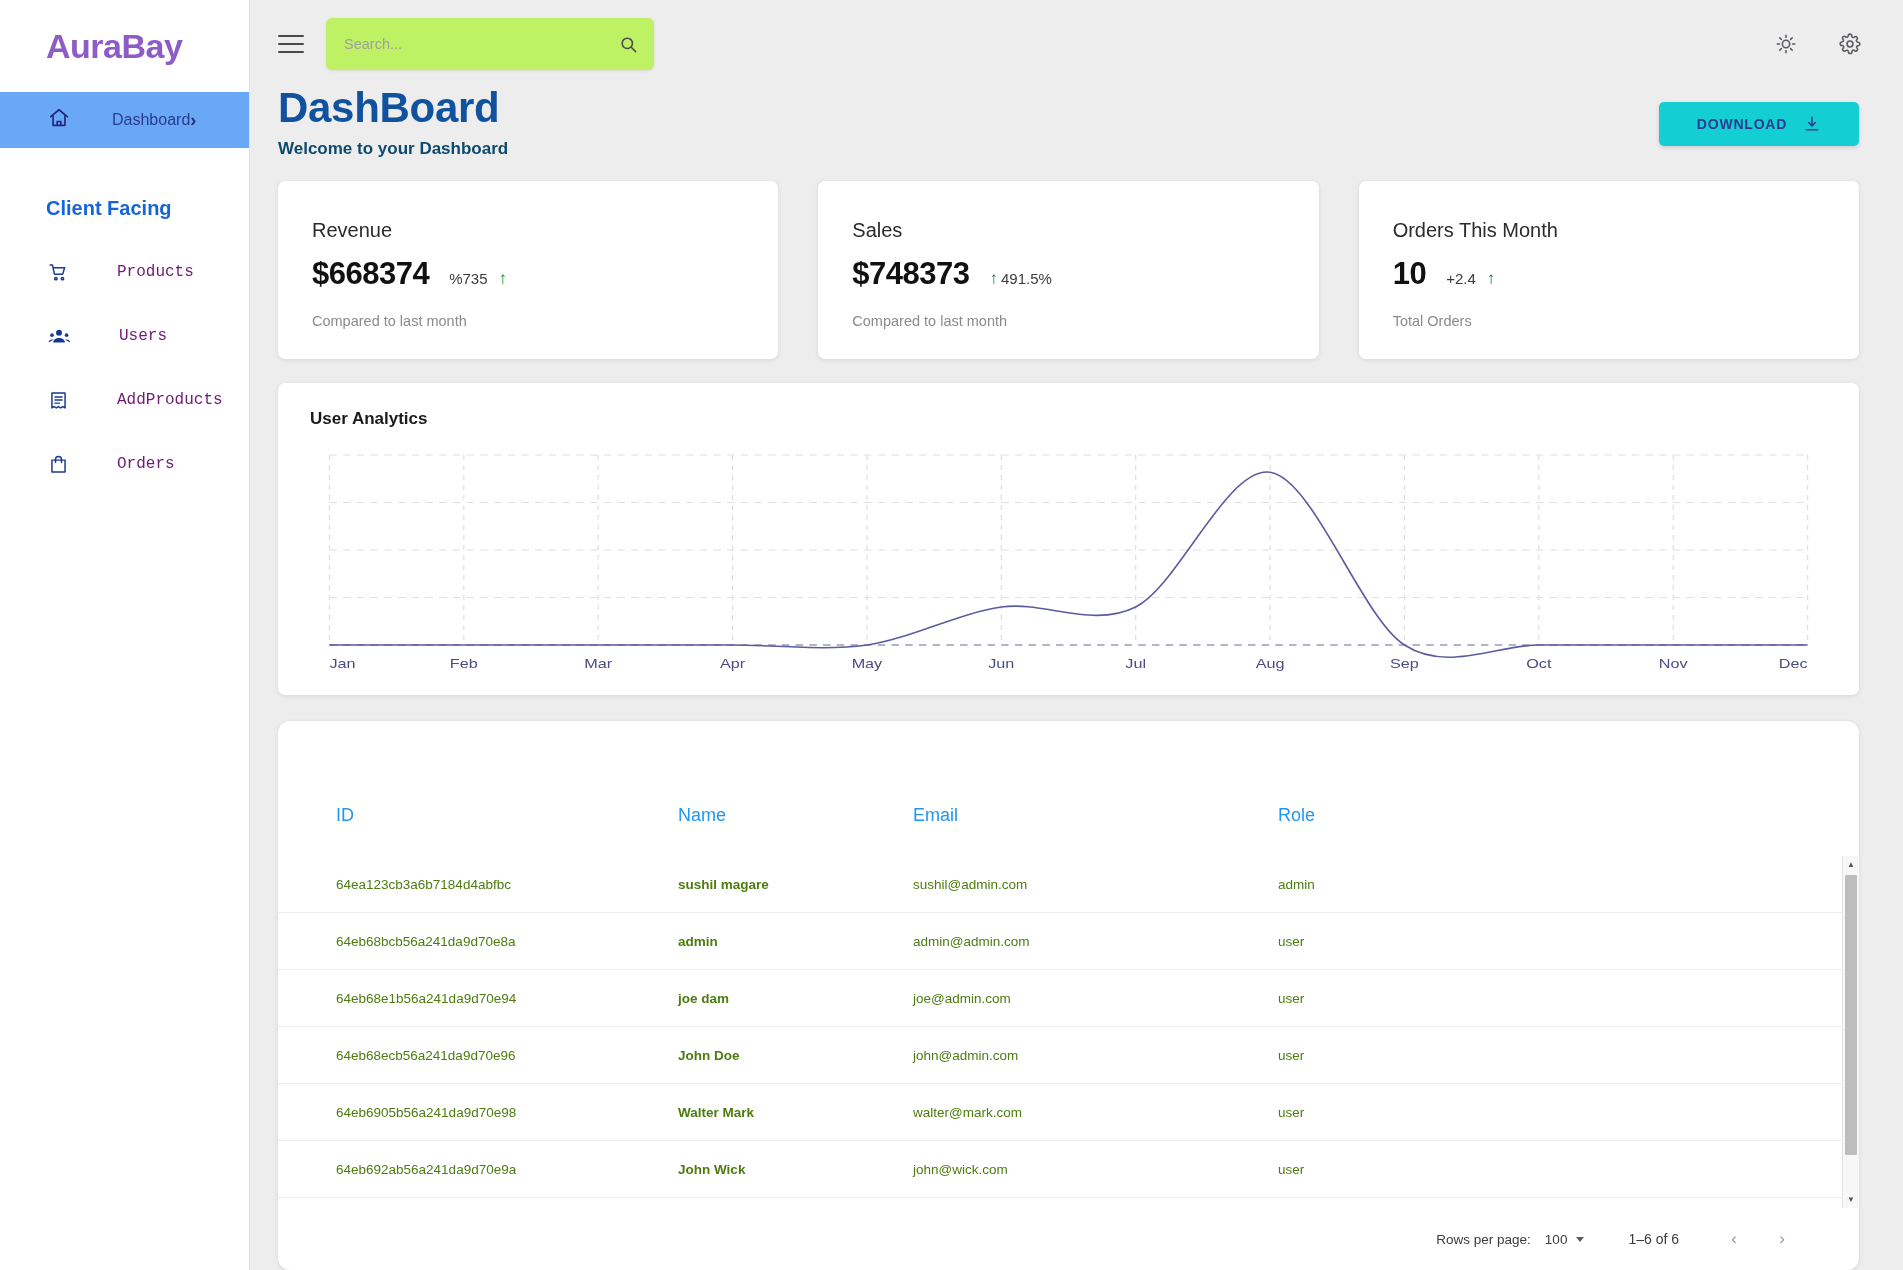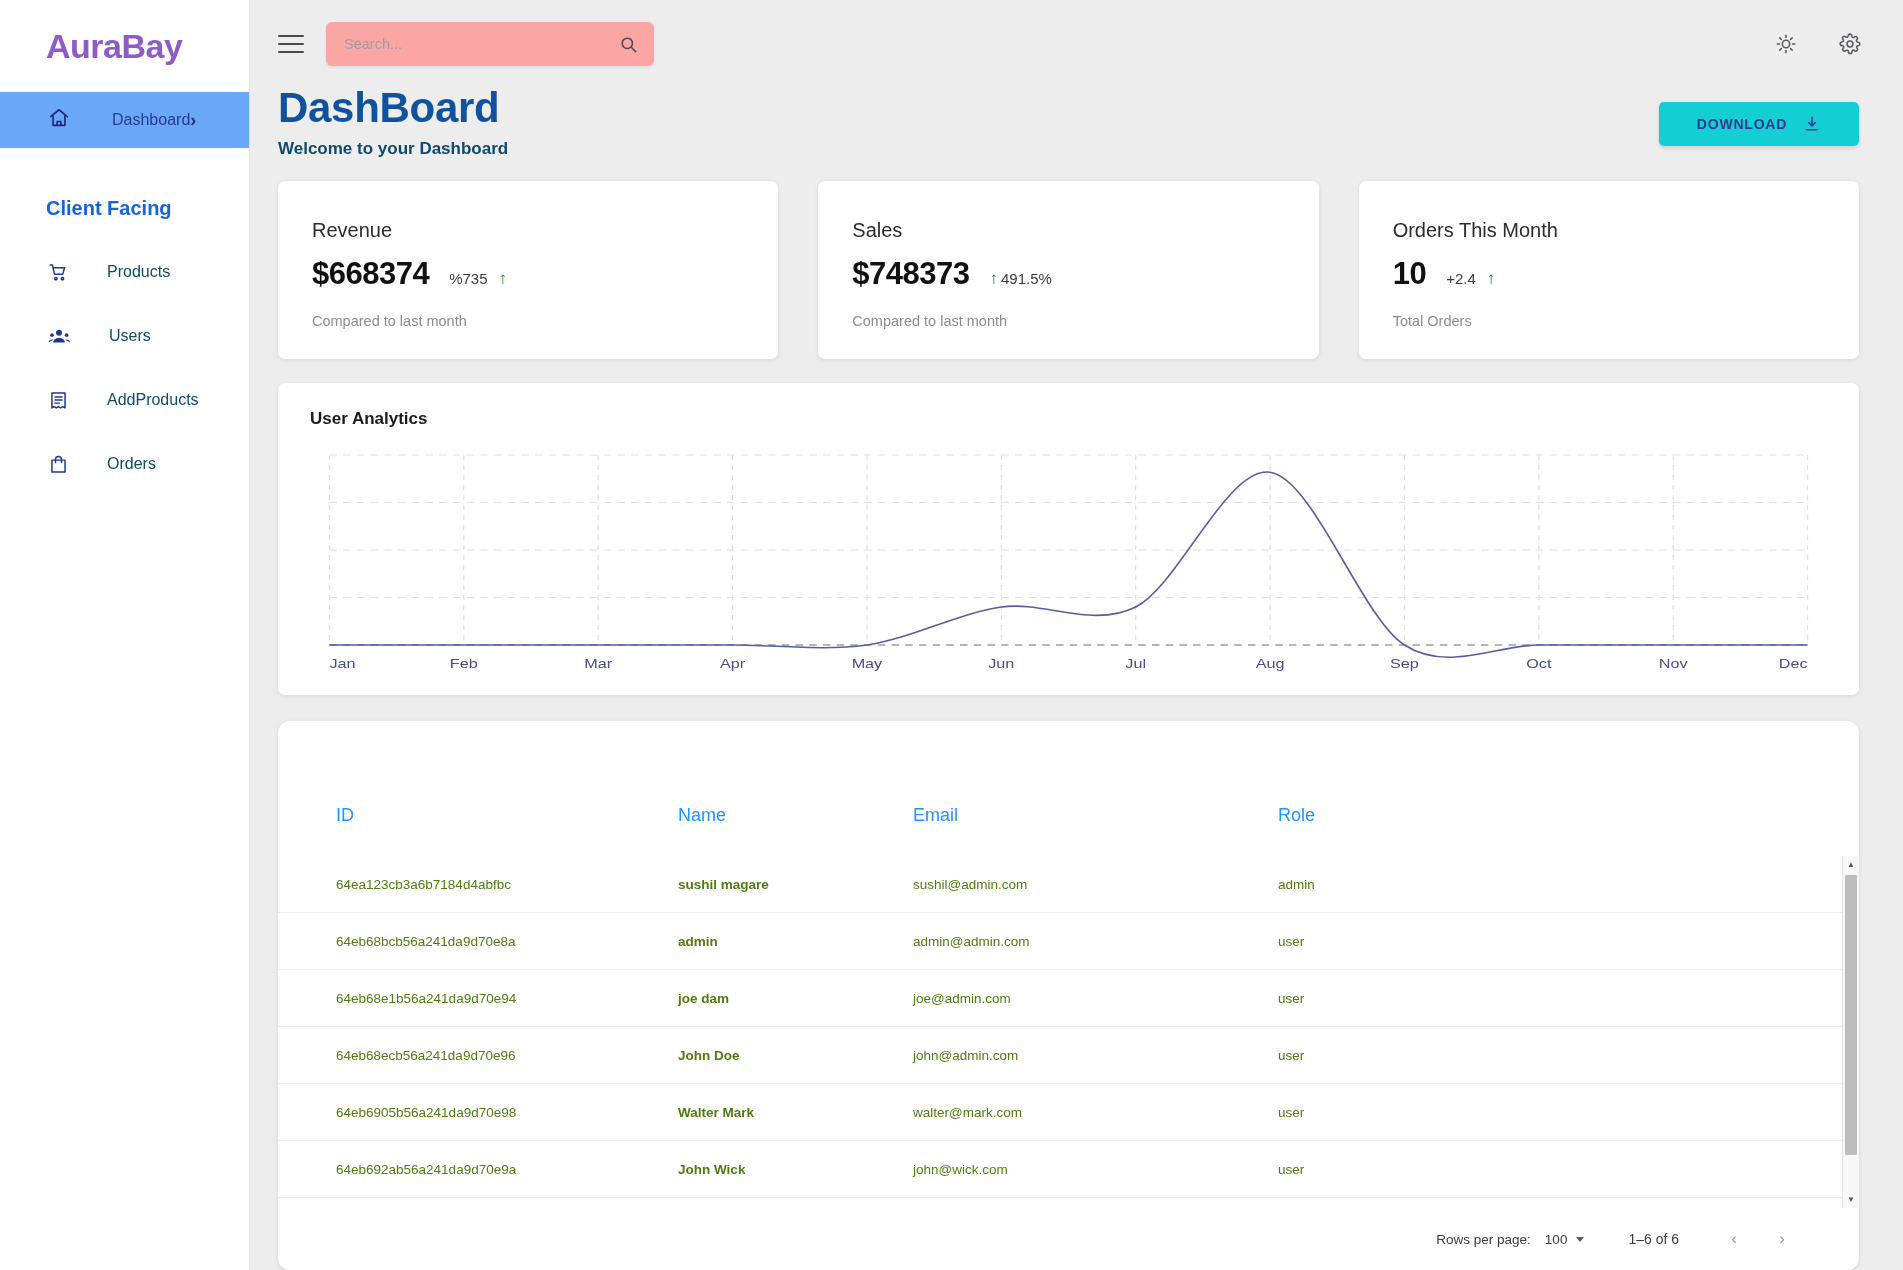--- a/index.html
+++ b/index.html
@@ -49,22 +49,22 @@
   }
   .nav-list { margin-top: 20px; }
   .nav-item {
     height: 64px;
     display: flex; align-items: center;
     padding-left: 48px;
     cursor: pointer;
   }
   .nav-item .nav-icon { color: #1a3a8f; display: flex; }
   .nav-item .nav-label {
-    margin-left: 38px;
-    font-size: 16px; color: #0c4a6e;
+    margin-left: 48px;
+    font-size: 16px; color: #701a75; font-family: Liberation Mono, monospace;
   }
   .sidebar-edge {
     position: absolute; right: 0; top: 0; width: 1px; height: 100%;
     background: #e2e2e2;
   }
 
   
   .main {
     flex: 1; height: 1270px;
     display: flex; flex-direction: column;
@@ -78,22 +78,22 @@
     display: flex; align-items: center;
     padding: 0 36px 0 28px;
   }
   .hamburger {
     width: 26px; height: 18px;
     display: flex; flex-direction: column; justify-content: space-between;
     cursor: pointer; margin-right: 22px;
   }
   .hamburger span { display: block; height: 2px; background: #4a4a4a; border-radius: 1px; }
   .search-wrap {
-    width: 328px; height: 44px;
-    background: #fca5a5; border-radius: 6px;
+    width: 328px; height: 52px;
+    background: #bef264; border-radius: 6px;
     display: flex; align-items: center;
     padding: 0 16px 0 18px;
     box-shadow: 0 1px 3px rgba(0,0,0,0.09);
   }
   .search-wrap input {
     flex: 1; border: 0; outline: 0;
     font-size: 14.5px; color: #3b3b3b;
     font-family: "Liberation Sans", sans-serif;
     background: transparent;
   }

